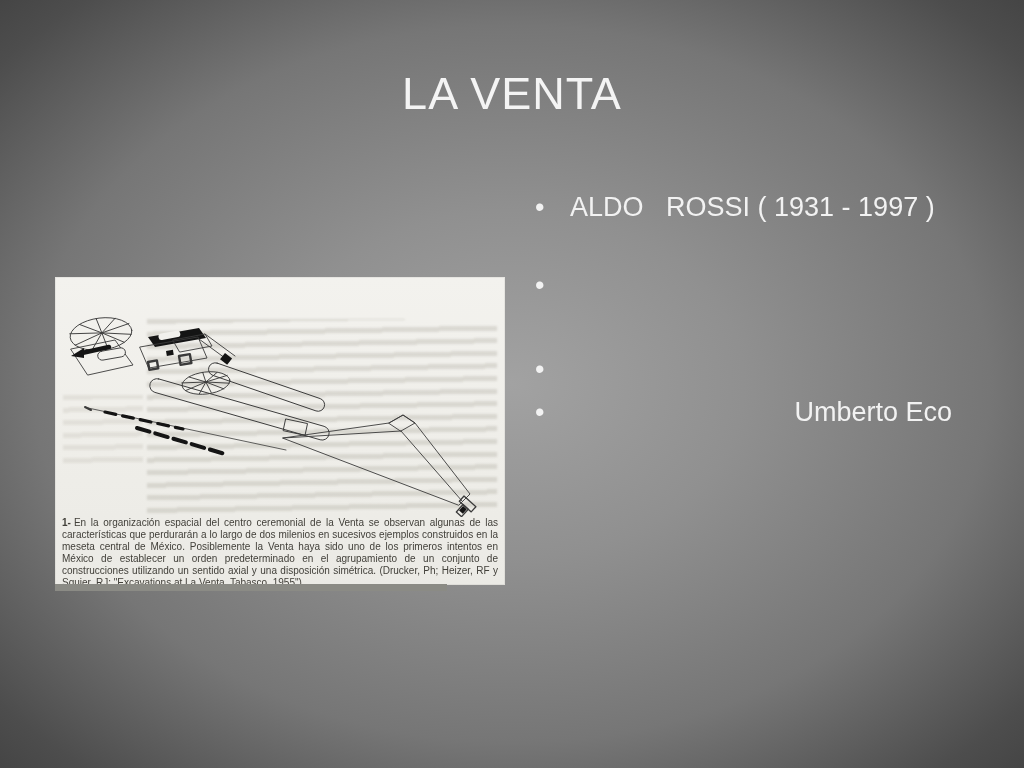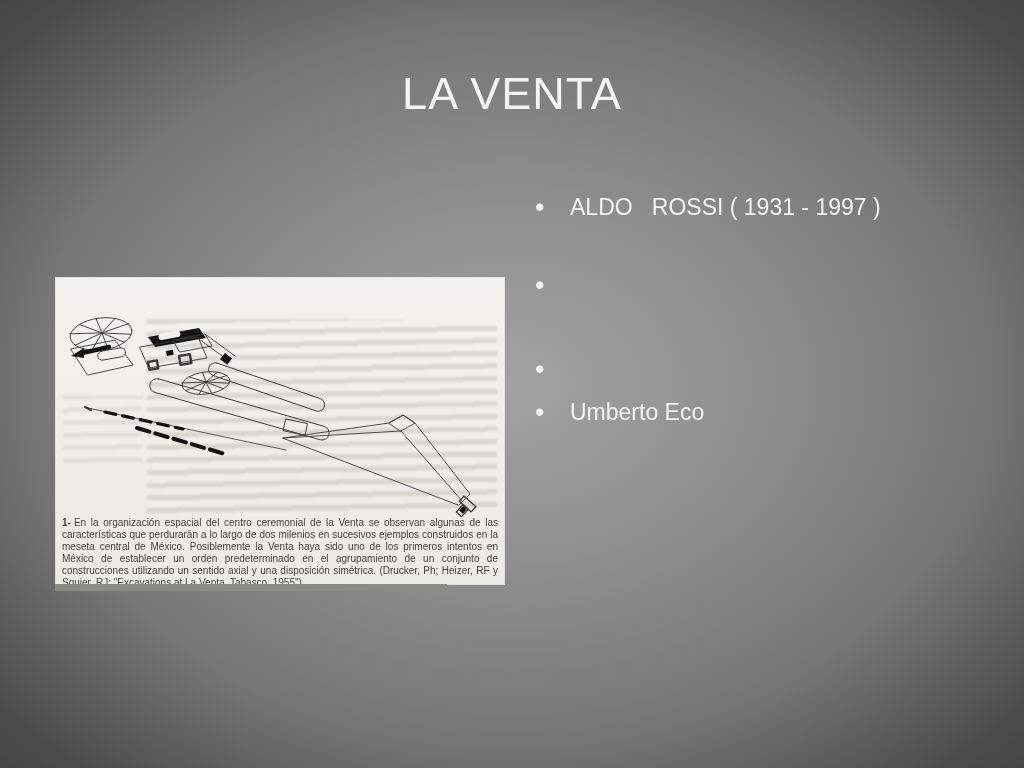--- a/index.html
+++ b/index.html
@@ -10,26 +10,26 @@
   }
   .title {
     position:absolute; top:72px; left:0; width:100%;
     text-align:center; font-size:45px; line-height:44px; font-weight:normal;
     color:#f4f4f4; letter-spacing:1px;
   }
   .bullets { position:absolute; left:520px; top:170px; width:482px; color:#f2f2f2; }
   .row { display:flex; align-items:flex-start; }
   .marker { flex:0 0 auto; width:50px; padding-left:15px; box-sizing:border-box;
             font-size:27px; line-height:33.5px; }
-  .btext { font-size:23px; line-height:33.5px; white-space:pre-wrap; width:430px; box-sizing:border-box; }
+  .btext { font-size:27px; line-height:33.5px; white-space:pre-wrap; width:430px; box-sizing:border-box; }
   .row1 { margin-top:21px; }
   .row2 { margin-top:44px; }
   .row3 { margin-top:51px; }
   .row4 { margin-top:9px; }
-  .row4 .btext { text-align:left; padding-right:48px; }
+  .row4 .btext { text-align:right; padding-right:48px; }
 
   .figure { position:absolute; left:55px; top:277px; width:450px; height:315px; }
   .page {
     position:absolute; left:0; top:0; width:450px; height:308px;
     background:linear-gradient(180deg,#f3f2ee 0%, #efeee9 55%, #ebeae5 100%);
     box-shadow: inset 0 0 0 1px rgba(0,0,0,0.05);
   }
   .bleed {
     position:absolute; left:92px; top:42px; width:350px; height:196px;
     background:repeating-linear-gradient(179deg,

